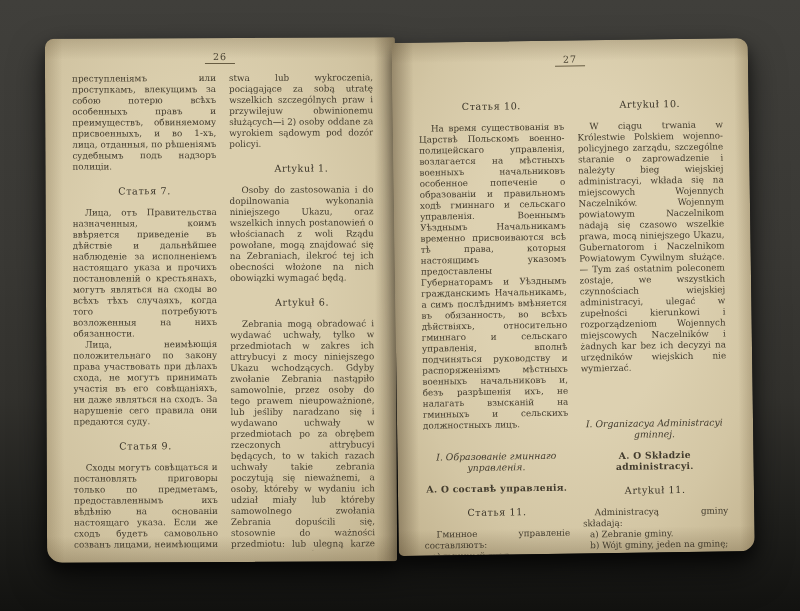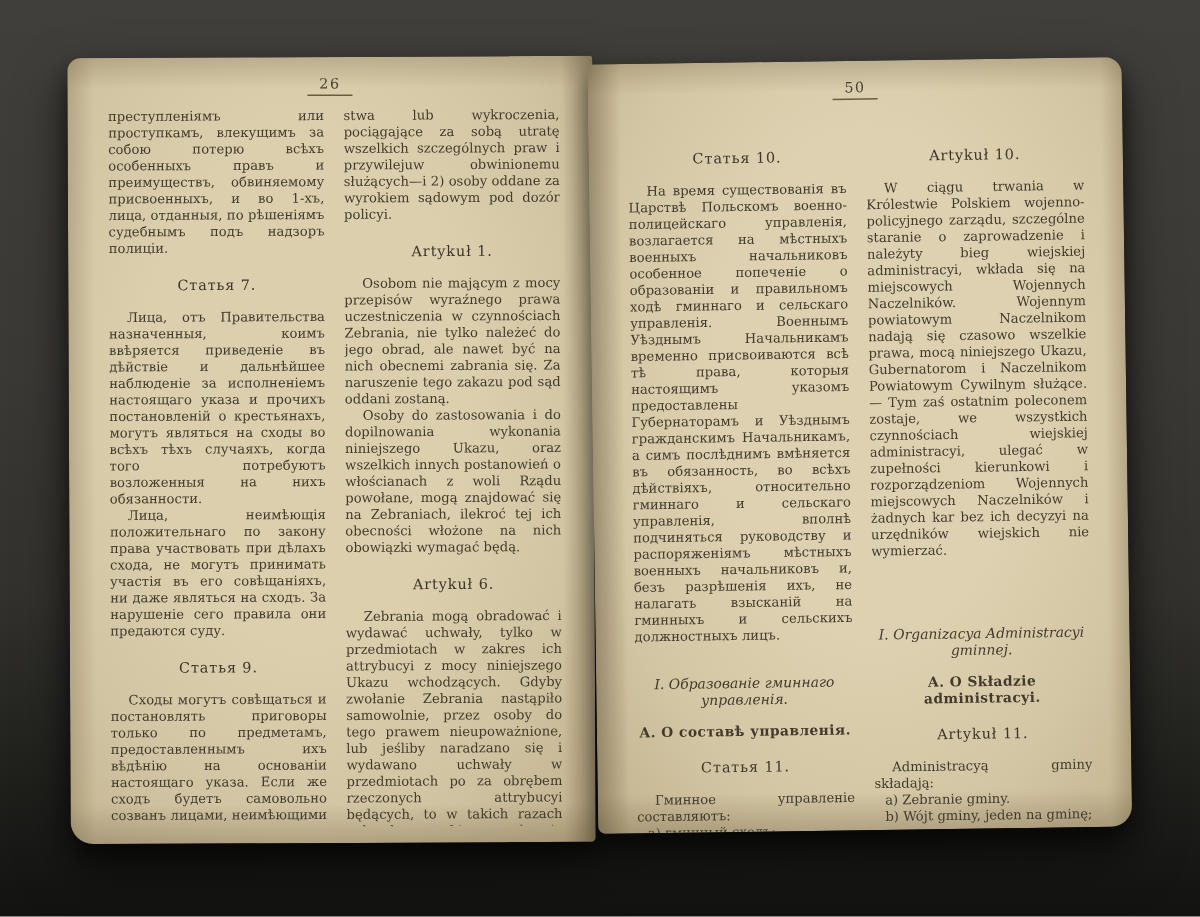--- a/index.html
+++ b/index.html
@@ -80,30 +80,29 @@
             <div class="blk blk-cont">преступленіямъ или проступкамъ, влекущимъ за собою потерю всѣхъ особенныхъ правъ и преимуществъ, обвиняемому присвоенныхъ, и во 1-хъ, лица, отданныя, по рѣшеніямъ судебнымъ подъ надзоръ полиціи.</div>
             <div class="blk blk-heading">Статья 7.</div>
             <div class="blk blk-para">Лица, отъ Правительства назначенныя, коимъ ввѣряется приведеніе въ дѣйствіе и дальнѣйшее наблюденіе за исполненіемъ настоящаго указа и прочихъ постановленій о крестьянахъ, могутъ являться на сходы во всѣхъ тѣхъ случаяхъ, когда того потребуютъ возложенныя на нихъ обязанности.</div>
             <div class="blk blk-para">Лица, неимѣющія положительнаго по закону права участвовать при дѣлахъ схода, не могутъ принимать участія въ его совѣщаніяхъ, ни даже являться на сходъ. За нарушеніе сего правила они предаются суду.</div>
             <div class="blk blk-heading">Статья 9.</div>
             <div class="blk blk-para">Сходы могутъ совѣщаться и постановлять приговоры только по предметамъ, предоставленнымъ ихъ вѣдѣнію на основаніи настоящаго указа. Если же сходъ будетъ самовольно созванъ лицами, неимѣющими на то по закону права, или будетъ имѣть сужденіе и постановитъ приговоръ по предметамъ, его вѣдѣнію не подлежащимъ, то въ такихъ случаяхъ приговоръ схода считается ничтожнымъ, а лица, участвовавшія въ составленіи онаго, либо въ самовольномъ созваніи схода, смотря по важности дѣла: или подвергаются наказаніямъ по рѣшенію Уѣзднаго Начальника, или предаются суду, на основаніи инструкцій, которыя на сей предметъ будутъ даны.</div>
           </div>
         <div class="col">
             <div class="blk blk-cont">stwa lub wykroczenia, pociągające za sobą utratę wszelkich szczególnych praw i przywilejuw obwinionemu służących—i 2) osoby oddane za wyrokiem sądowym pod dozór policyi.</div>
             <div class="blk blk-heading">Artykuł 1.</div>
-            <div class="blk blk-para">Osobom nie mającym z mocy przepisów wyraźnego prawa uczestniczenia w czynnościach Zebrania, nie tylko należeć do jego obrad, ale nawet być na nich obecnemi zabrania się. Za naruszenie tego zakazu pod sąd oddani zostaną.</div>
             <div class="blk blk-para">Osoby do zastosowania i do dopilnowania wykonania niniejszego Ukazu, oraz wszelkich innych postanowień o włościanach z woli Rządu powołane, mogą znajdować się na Zebraniach, ilekroć tej ich obecności włożone na nich obowiązki wymagać będą.</div>
             <div class="blk blk-heading">Artykuł 6.</div>
             <div class="blk blk-para">Zebrania mogą obradować i wydawać uchwały, tylko w przedmiotach w zakres ich attrybucyi z mocy niniejszego Ukazu wchodzących. Gdyby zwołanie Zebrania nastąpiło samowolnie, przez osoby do tego prawem nieupoważnione, lub jeśliby naradzano się i wydawano uchwały w przedmiotach po za obrębem rzeczonych attrybucyi będących, to w takich razach uchwały takie zebrania poczytują się nieważnemi, a osoby, któreby w wydaniu ich udział miały lub któreby samowolnego zwołania Zebrania dopuścili się, stosownie do ważności przedmiotu: lub ulegną karze przez Naczelnika Powiatu wymierzonej, lub pod sąd oddane zostaną, na zasadzie wydać się mającej osobnej w tej mierze instrukcyi.</div>
           </div>
       </div>
     </div>
 
     <div class="page page-right">
-      <div class="pageno">50</div>
+      <div class="pageno">27</div>
       <div class="cols">
         <div class="col">
             <div class="blk blk-heading">Статья 10.</div>
             <div class="blk blk-para">На время существованія въ Царствѣ Польскомъ военно-полицейскаго управленія, возлагается на мѣстныхъ военныхъ начальниковъ особенное попеченіе о образованіи и правильномъ ходѣ гминнаго и сельскаго управленія. Военнымъ Уѣзднымъ Начальникамъ временно присвоиваются всѣ тѣ права, которыя настоящимъ указомъ предоставлены Губернаторамъ и Уѣзднымъ гражданскимъ Начальникамъ, а симъ послѣднимъ вмѣняется въ обязанность, во всѣхъ дѣйствіяхъ, относительно гминнаго и сельскаго управленія, вполнѣ подчиняться руководству и распоряженіямъ мѣстныхъ военныхъ начальниковъ и, безъ разрѣшенія ихъ, не налагать взысканій на гминныхъ и сельскихъ должностныхъ лицъ.</div>
             <div class="blk blk-italic">I. Образованіе гминнаго управленія.</div>
             <div class="blk blk-bold">А. О составѣ управленія.</div>
             <div class="blk blk-heading">Статья 11.</div>
             <div class="blk blk-para">Гминное управленіе составляютъ:</div>
             <div class="blk blk-item">а) гминный сходъ;</div>
           </div>

